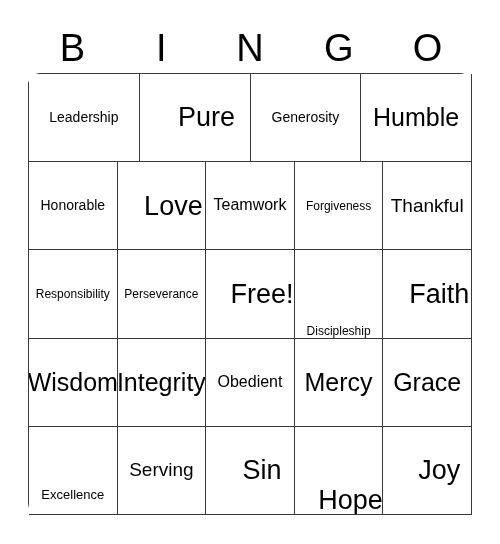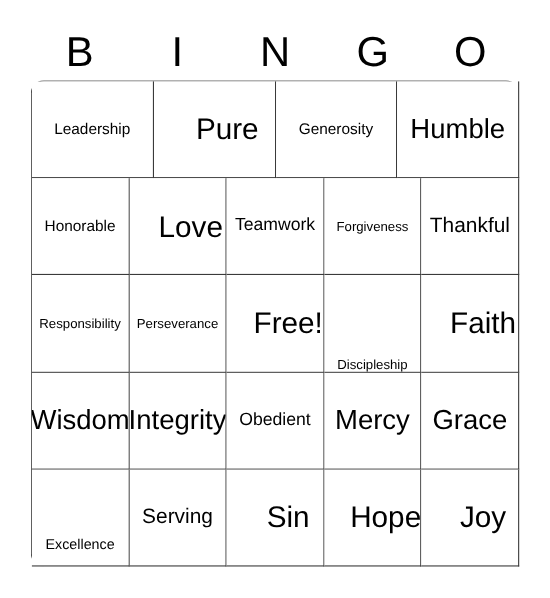--- a/index.html
+++ b/index.html
@@ -181,21 +181,21 @@
     <div class="grid-row">
       <div class="cell" style="border-right-color: rgb(58, 58, 58); border-bottom-color: rgb(58, 58, 58);">
         <span class="cell-text t-sm">Excellence</span>
       </div>
       <div class="cell" style="border-right-color: rgb(58, 58, 58); border-bottom-color: rgb(58, 58, 58);">
         <span class="cell-text t-xl">Serving</span>
       </div>
       <div class="cell" style="border-right-color: rgb(58, 58, 58); border-bottom-color: rgb(58, 58, 58);">
         <span class="cell-text t-4xl">Sin</span>
       </div>
-      <div class="cell" style="border-right-color: rgb(58, 58, 58); border-bottom-color: rgb(58, 58, 58);">
+      <div class="cell" style="border-right-color: rgb(58, 58, 58); border-bottom-color: rgb(58, 58, 58); align-items: flex-end;">
         <span class="cell-text t-4xl">Hope</span>
       </div>
       <div class="cell" style="border-right-color: rgb(58, 58, 58); border-bottom-color: rgb(58, 58, 58);">
         <span class="cell-text t-4xl">Joy</span>
       </div>
     </div>
 
   </div>
 </div>
 

